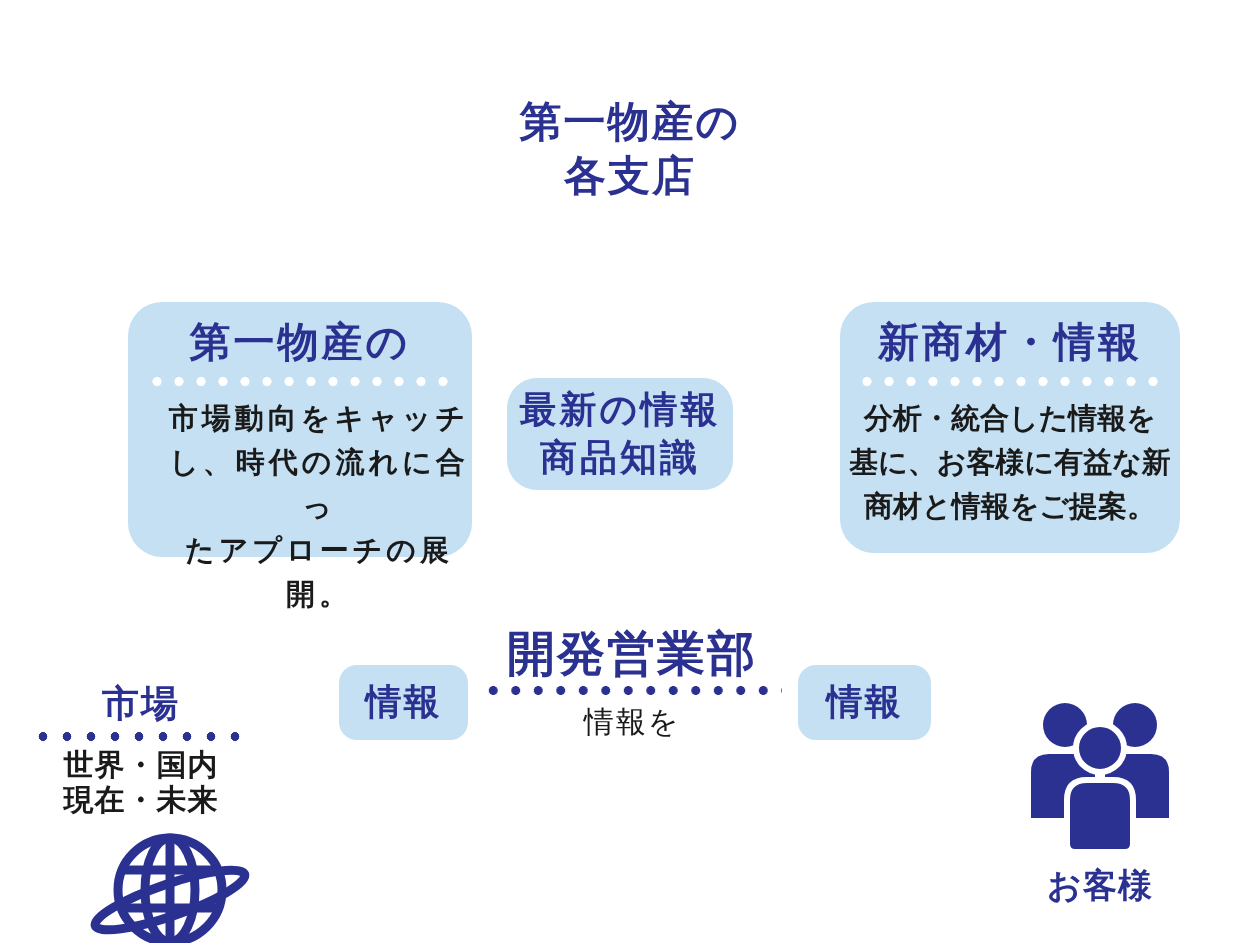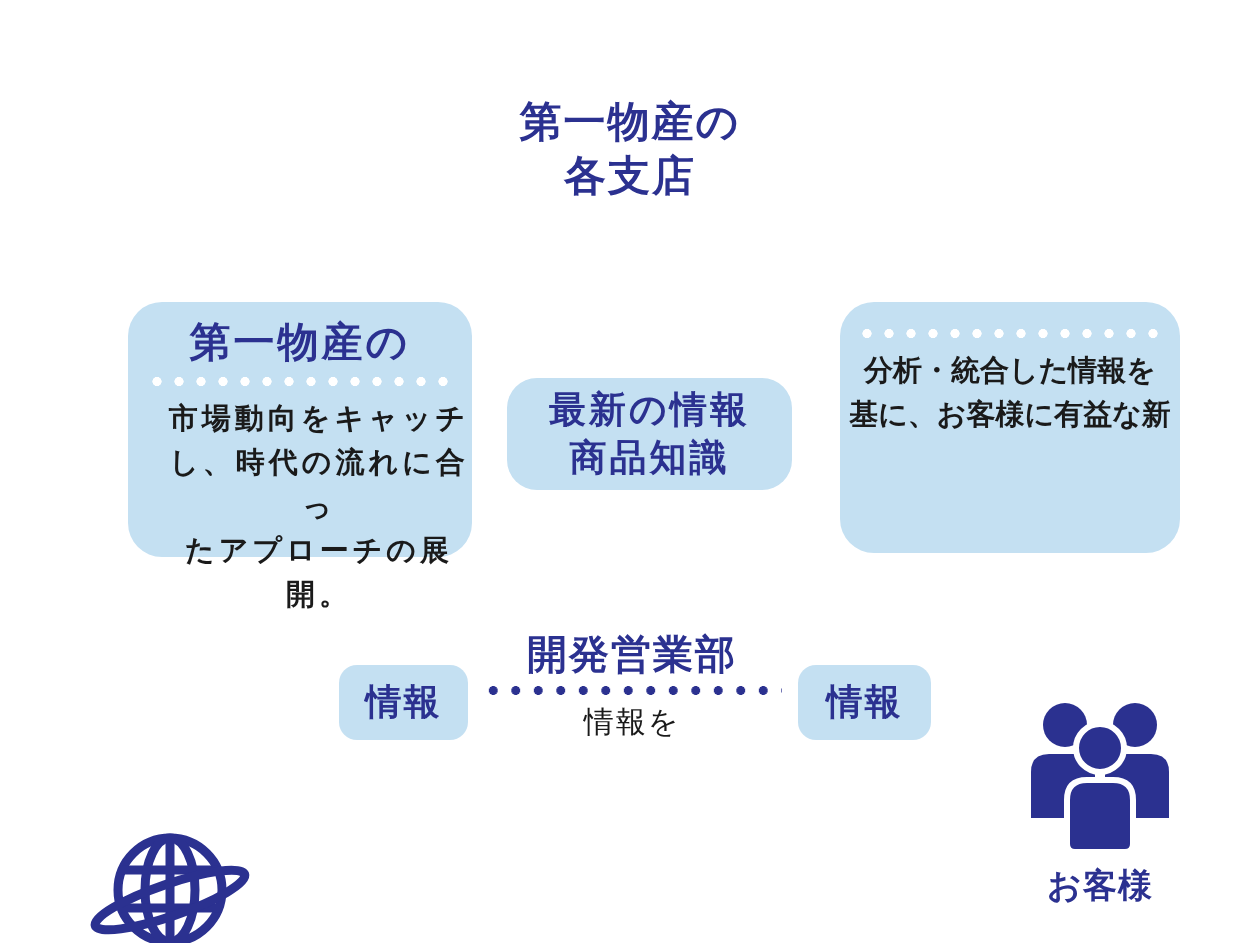--- a/index.html
+++ b/index.html
@@ -23,21 +23,21 @@
   }
 
   
   .box{
     position:absolute;background:var(--blue);border-radius:34px;box-sizing:border-box;
     text-align:center;
   }
   .box-left{left:128px;top:302px;width:344px;height:255px;padding-top:16px;}
   .box-right{left:840px;top:302px;width:340px;height:251px;padding-top:16px;}
   .box-center{
-    left:507px;top:378px;width:285px;height:112px;border-radius:30px;
+    left:507px;top:378px;width:226px;height:112px;border-radius:30px;
     display:flex;flex-direction:column;justify-content:center;align-items:center;
     color:var(--navy);font-size:37px;line-height:48px;font-weight:800;letter-spacing:3px;
   }
   .box-title{color:var(--navy);font-size:41px;line-height:48px;font-weight:800;letter-spacing:3px;}
   .box-body{margin-top:9px;color:var(--ink);font-size:29px;line-height:44px;font-weight:700;}
   .box-left .box-body{letter-spacing:4px;padding-left:38px;}
   .box-right .box-body{letter-spacing:0px;}
 
   
   .dots{height:11px;background-repeat:repeat-x;background-position:0 50%;}
@@ -53,21 +53,21 @@
   .badge{
     position:absolute;background:var(--blue);border-radius:18px;
     display:flex;align-items:center;justify-content:center;
     color:var(--navy);font-size:36px;font-weight:800;letter-spacing:2px;
   }
   .badge-left{left:339px;top:665px;width:129px;height:75px;}
   .badge-right{left:798px;top:665px;width:133px;height:75px;}
 
   
   .dev-dept{position:absolute;left:455px;top:630px;width:354px;text-align:center;}
-  .dev-dept .dd-title{color:var(--navy);font-size:40px;line-height:48px;font-weight:800;letter-spacing:2px;}
+  .dev-dept .dd-title{color:var(--navy);font-size:48px;line-height:48px;font-weight:800;letter-spacing:2px;}
   .dev-dept .dots{width:300px;margin:7px auto 0;background-size:22.5px 11px;}
   .dev-dept .dd-body{margin-top:7px;color:var(--ink);font-size:30px;line-height:38px;font-weight:400;letter-spacing:2px;}
 
   
   .market-block{position:absolute;left:30px;top:683px;width:222px;text-align:center;}
   .market-block .mk-title{color:var(--navy);font-size:37px;line-height:42px;font-weight:800;letter-spacing:2px;}
   .market-block .dots{width:220px;margin:6px auto 0;background-size:24px 11px;}
   .market-block .mk-body{margin-top:5px;color:var(--ink);font-size:30px;line-height:35px;font-weight:700;letter-spacing:1px;}
 
   .globe{position:absolute;left:86px;top:820px;width:172px;height:152px;}
@@ -96,38 +96,48 @@
       <div>たアプローチの展開。</div>
     </div>
   </div>
 
   <div class="box box-center">
     <div>最新の情報</div>
     <div>商品知識</div>
   </div>
 
   <div class="box box-right">
+    <div class="box-title">新商材・情報</div>
     <div class="dots dots-white"></div>
     <div class="box-body">
       <div>分析・統合した情報を</div>
       <div>基に、お客様に有益な新</div>
+      <div>商材と情報をご提案。</div>
     </div>
   </div>
 
   <div class="badge badge-left">情報</div>
   <div class="badge badge-right">情報</div>
 
   <div class="dev-dept">
     <div class="dd-title">開発営業部</div>
     <div class="dots dots-navy"></div>
     <div class="dd-body">
       <div>情報を</div>
     </div>
   </div>
 
+  <div class="market-block">
+    <div class="mk-title">市場</div>
+    <div class="dots dots-navy"></div>
+    <div class="mk-body">
+      <div>世界・国内</div>
+      <div>現在・未来</div>
+    </div>
+  </div>
 
   <svg class="globe" viewBox="0 0 172 152" aria-hidden="true">
     <g fill="none" stroke="#2b3190" stroke-width="9">
       <circle cx="84" cy="70" r="52"></circle>
       <ellipse cx="84" cy="70" rx="25" ry="52"></ellipse>
       <line x1="84" y1="18" x2="84" y2="122"></line>
       <line x1="36" y1="50" x2="132" y2="50"></line>
       <line x1="35" y1="88" x2="133" y2="88"></line>
       <ellipse cx="84" cy="80" rx="79" ry="16" transform="rotate(-19 84 80)"></ellipse>
     </g>

